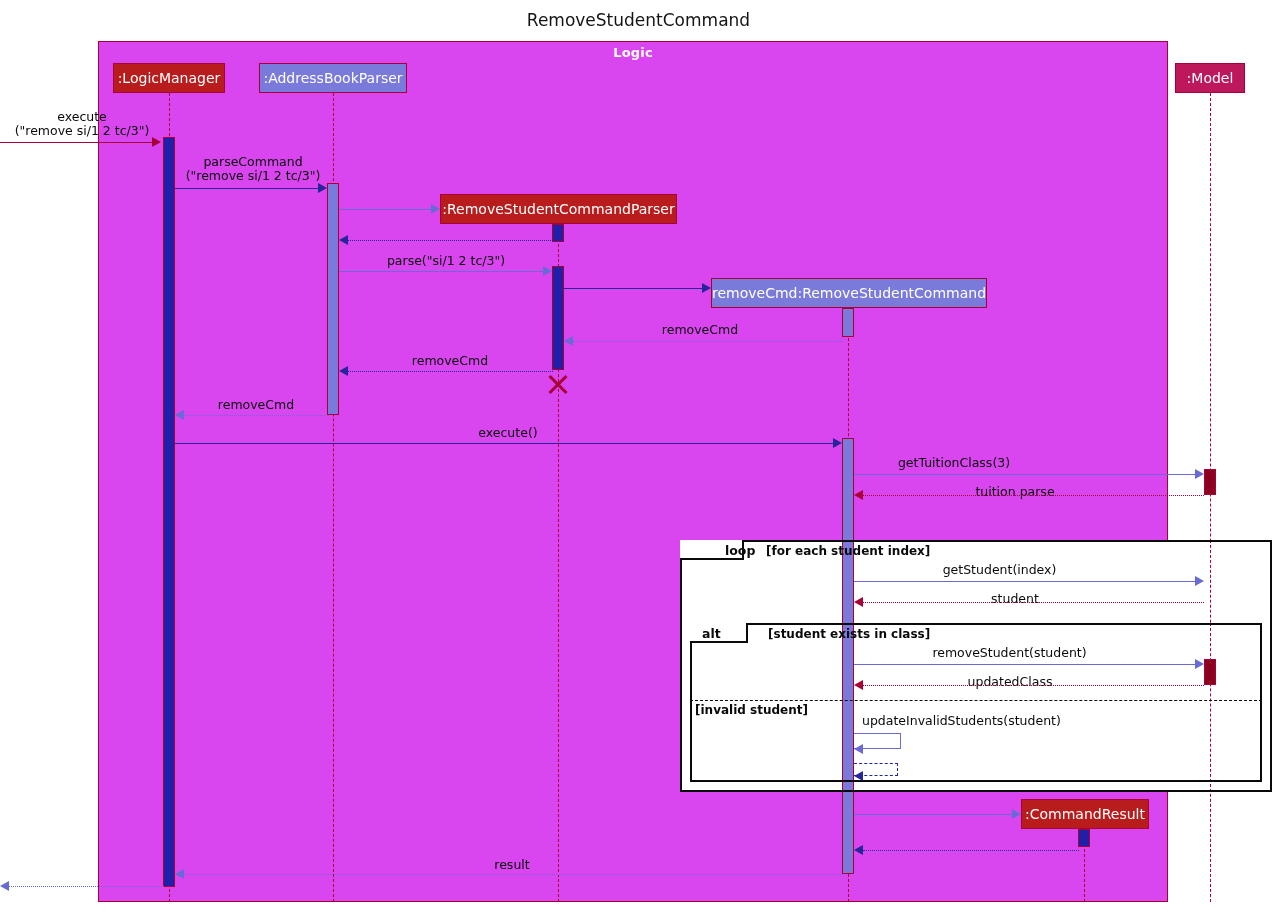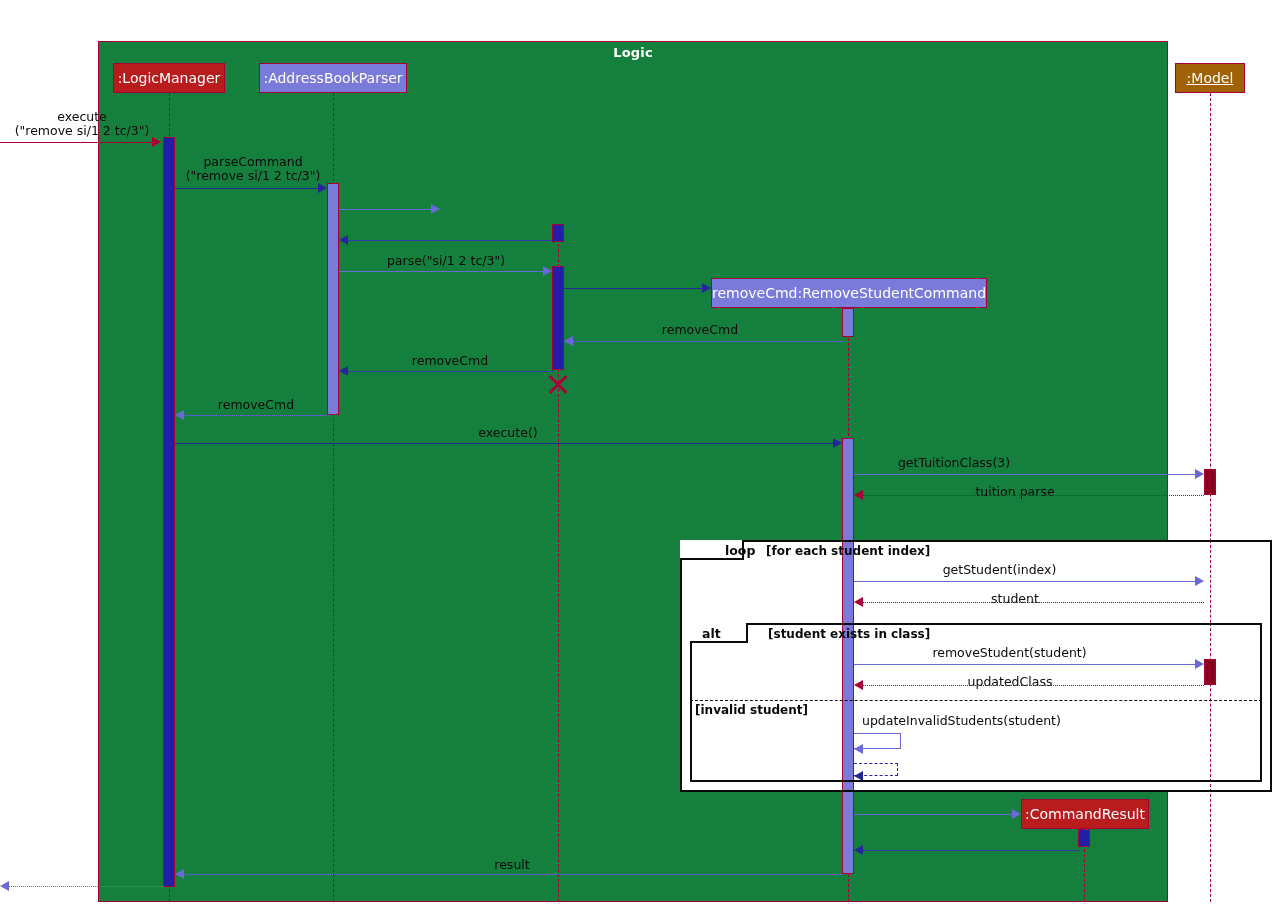--- a/index.html
+++ b/index.html
@@ -25,21 +25,21 @@
     font-size: 17px;
     color: #141414;
     font-family: "DejaVu Sans", sans-serif;
   }
   
   .pkg {
     position: absolute;
     box-sizing: border-box;
     border: 1.5px solid #A80036;
   }
-  .pkg-logic  { background: #15803d; text-decoration: underline; }
+  .pkg-logic  { background: #d946ef; text-decoration: underline; }
   .pkg-model  { background: #FA6E78; }
   .pkg-label {
     position: absolute;
     width: 100%;
     text-align: center;
     top: 3px;
     font-size: 13px;
     font-weight: bold;
     color: #FFFFFF;
     letter-spacing: 0.2px;
@@ -59,21 +59,21 @@
     font-size: 14px;
     line-height: 1;
     display: flex;
     align-items: center;
     justify-content: center;
     white-space: nowrap;
     padding: 0 7px;
   }
   .p-dark   { background: #b91c1c; }
   .p-light  { background: #7A7ADB; }
-  .p-model  { background: #a16207; text-decoration: underline; }
+  .p-model  { background: #be185d; }
   
   .act {
     position: absolute;
     box-sizing: border-box;
     border: 1px solid #A80036;
   }
   .act-dark  { background: #1F1FA8; }
   .act-light { background: #7A7ADB; }
   .act-model { background: #8B0020; }
   
@@ -168,38 +168,42 @@
     border: 1.3px dashed #26269B;
     border-left: none;
     background: transparent;
   }
 </style>
 </head>
 <body>
 
 <div id="canvas">
 
+  <div class="diagram-title">RemoveStudentCommand</div>
 
   <div class="pkg pkg-logic" style="left:98px; top:41px; width:1070px; height:861px;">
     <div class="pkg-label">Logic</div>
   </div>
 
   <div class="lifeline" style="left:169px; top:93px; height:809px;"></div>
   <div class="lifeline" style="left:333px; top:93px; height:809px;"></div>
   <div class="lifeline" style="left:558px; top:224px; height:678px;"></div>
   <div class="lifeline" style="left:848px; top:308px; height:594px;"></div>
   <div class="lifeline" style="left:1084px; top:829px; height:73px;"></div>
   <div class="lifeline" style="left:1210px; top:93px; height:809px;"></div>
 
   <div class="participant p-dark" style="left:113px; top:63px; width:112px; height:30px;">
     <span>:LogicManager</span>
   </div>
   <div class="participant p-light" style="left:259px; top:63px; width:148px; height:30px;">
     <span>:AddressBookParser</span>
   </div>
+  <div class="participant p-dark" style="left:440px; top:194px; width:237px; height:30px;">
+    <span>:RemoveStudentCommandParser</span>
+  </div>
   <div class="participant p-light" style="left:711px; top:278px; width:276px; height:30px;">
     <span>removeCmd:RemoveStudentCommand</span>
   </div>
   <div class="participant p-dark" style="left:1021px; top:799px; width:128px; height:30px;">
     <span>:CommandResult</span>
   </div>
   <div class="participant p-model" style="left:1175px; top:63px; width:70px; height:30px;">
     <span>:Model</span>
   </div>
 

